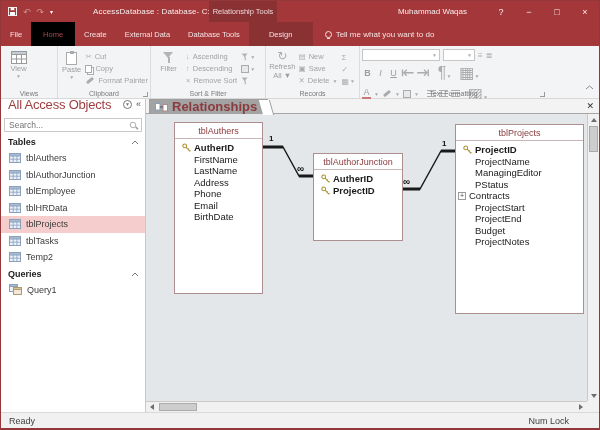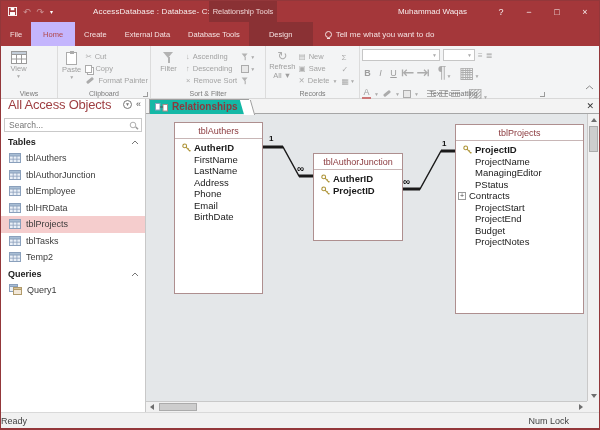--- a/index.html
+++ b/index.html
@@ -15,21 +15,21 @@
   .title-text{margin-left:40px;white-space:nowrap;letter-spacing:.1px;}
   .ctx-title{position:absolute;left:208px;top:0;width:68px;height:21px;background:#8A3134;display:flex;
     align-items:center;justify-content:center;font-size:7.5px;color:#EFD5D5;white-space:nowrap;}
   .tb-right{margin-left:auto;display:flex;align-items:center;}
   .tb-user{margin-right:20px;font-size:8px;}
   .tb-btn{width:28px;text-align:center;font-size:9px;}
 
   
   .tabrow{height:24px;background:#A4373A;display:flex;align-items:stretch;color:#F5E2E2;font-size:7.5px;}
   .rtab{display:flex;align-items:center;padding:0 9px;white-space:nowrap;}
-  .rtab.active{background:#c4b5fd;color:#B04548;padding:0 12px;text-align:center;}
+  .rtab.active{background:#000000;color:#B04548;padding:0 12px;text-align:center;}
   .ctxband{width:64px;background:#8A3134;display:flex;align-items:center;justify-content:center;}
   .tellme{display:flex;align-items:center;gap:4px;margin-left:12px;white-space:nowrap;font-size:8px;}
   .bulb{width:7px;height:7px;border:1px solid #F5E2E2;border-radius:50%;position:relative;}
   .bulb:after{content:"";position:absolute;left:1.5px;bottom:-2.5px;width:2.5px;height:1.5px;background:#F5E2E2;}
 
   
   .ribbon{height:53px;background:#F3F4F5;border-bottom:1px solid #D8D8D8;display:flex;position:relative;}
   .rgroup{position:relative;height:100%;border-right:1px solid #DCDCDC;padding:2px 2px 10px 2px;display:flex;gap:2px;}
   .glabel{position:absolute;bottom:1px;left:0;right:0;text-align:center;font-size:7px;color:#7A7A7A;white-space:nowrap;}
   .launcher{position:absolute;bottom:1px;right:2px;width:5px;height:5px;border-right:1px solid #9a9a9a;border-bottom:1px solid #9a9a9a;}
@@ -69,22 +69,22 @@
   .searchbox{height:14px;margin:1px 3px 2px 3px;border:1px solid #C9C9C9;background:#fff;display:flex;align-items:center;}
   .searchbox input{flex:1;border:none;outline:none;font-size:8.5px;color:#888;padding:0 0 0 4px;font-family:inherit;background:transparent;min-width:0;}
   .sec-head{height:16px;display:flex;align-items:center;padding:0 6px 0 7px;font-weight:bold;font-size:9px;color:#222;}
   .sec-chev{margin-left:auto;}
   .nitem{height:16.5px;display:flex;align-items:center;padding-left:8px;gap:5px;color:#3B3B3B;font-size:9px;}
   .nitem.sel{background:#F5CDCD;}
   .nav-fill{flex:1;}
 
   .doc{position:relative;flex:1;background:#E4E7E9;}
   .doctabs{position:absolute;left:0;top:0;right:0;height:15px;background:#F3F3F3;border-bottom:1px solid #A6A6A6;display:flex;align-items:center;}
-  .dtab{height:15px;display:flex;align-items:center;gap:4px;background:#14b8a6;border:1px solid #9E9E9E;border-bottom:none;
-    padding:0 10px 0 5px;margin-left:3px;font-size:10px;font-weight:bold;color:#8B3A3E;position:relative;}
+  .dtab{height:15px;display:flex;align-items:center;gap:4px;background:#a3a3a3;border:1px solid #9E9E9E;border-bottom:none;
+    padding:0 10px 0 5px;margin-left:3px;font-size:13px;font-weight:bold;color:#8B3A3E;position:relative;}
   .dtab:after{content:"";position:absolute;right:-5px;top:0;width:10px;height:15px;background:#fff;border-right:1px solid #9E9E9E;transform:skewX(16deg);}
   .dclose{margin-left:auto;margin-right:5px;font-size:9px;color:#333;}
 
   .canvas{position:absolute;left:0;top:15px;right:12px;bottom:11px;overflow:hidden;}
   .links{position:absolute;left:0;top:0;}
   .tbox{position:absolute;background:#fff;border:1px solid #AE8F8F;font-size:9.5px;}
   .thead{height:16px;border-bottom:1px solid #C8B6B6;display:flex;align-items:center;justify-content:center;color:#8B3A3E;font-size:9px;}
   .tfields{padding-top:3px;}
   .frow{height:11.5px;display:flex;align-items:center;padding-left:7px;position:relative;}
   .fic{width:12px;display:flex;align-items:center;}
@@ -103,21 +103,21 @@
   .hs-thumb{position:absolute;left:13px;top:1px;bottom:1px;width:38px;background:#CDCDCD;border:1px solid #ABABAB;}
   .hs-right{position:absolute;right:0;top:0;bottom:0;width:12px;display:flex;align-items:center;justify-content:center;}
   .corner{position:absolute;right:0;bottom:0;width:12px;height:11px;background:#F1F1F1;}
   .tri-u{width:0;height:0;border-left:3px solid transparent;border-right:3px solid transparent;border-bottom:4px solid #6E6E6E;}
   .tri-d{width:0;height:0;border-left:3px solid transparent;border-right:3px solid transparent;border-top:4px solid #6E6E6E;}
   .tri-l{width:0;height:0;border-top:3px solid transparent;border-bottom:3px solid transparent;border-right:4px solid #6E6E6E;}
   .tri-r{width:0;height:0;border-top:3px solid transparent;border-bottom:3px solid transparent;border-left:4px solid #6E6E6E;}
 
   
   .statusbar{height:17px;background:#F1F1F1;border-top:1px solid #D9D9D9;display:flex;align-items:center;font-size:9px;color:#3F3F3F;}
-  .st-left{padding-left:0;}
+  .st-left{padding-left:8px;}
   .st-right{margin-left:auto;margin-right:30px;}
 </style>
 </head>
 <body>
 
 <div class="window">
 
   <div class="titlebar">
     <div class="qat">
       <span class="qbtn">

